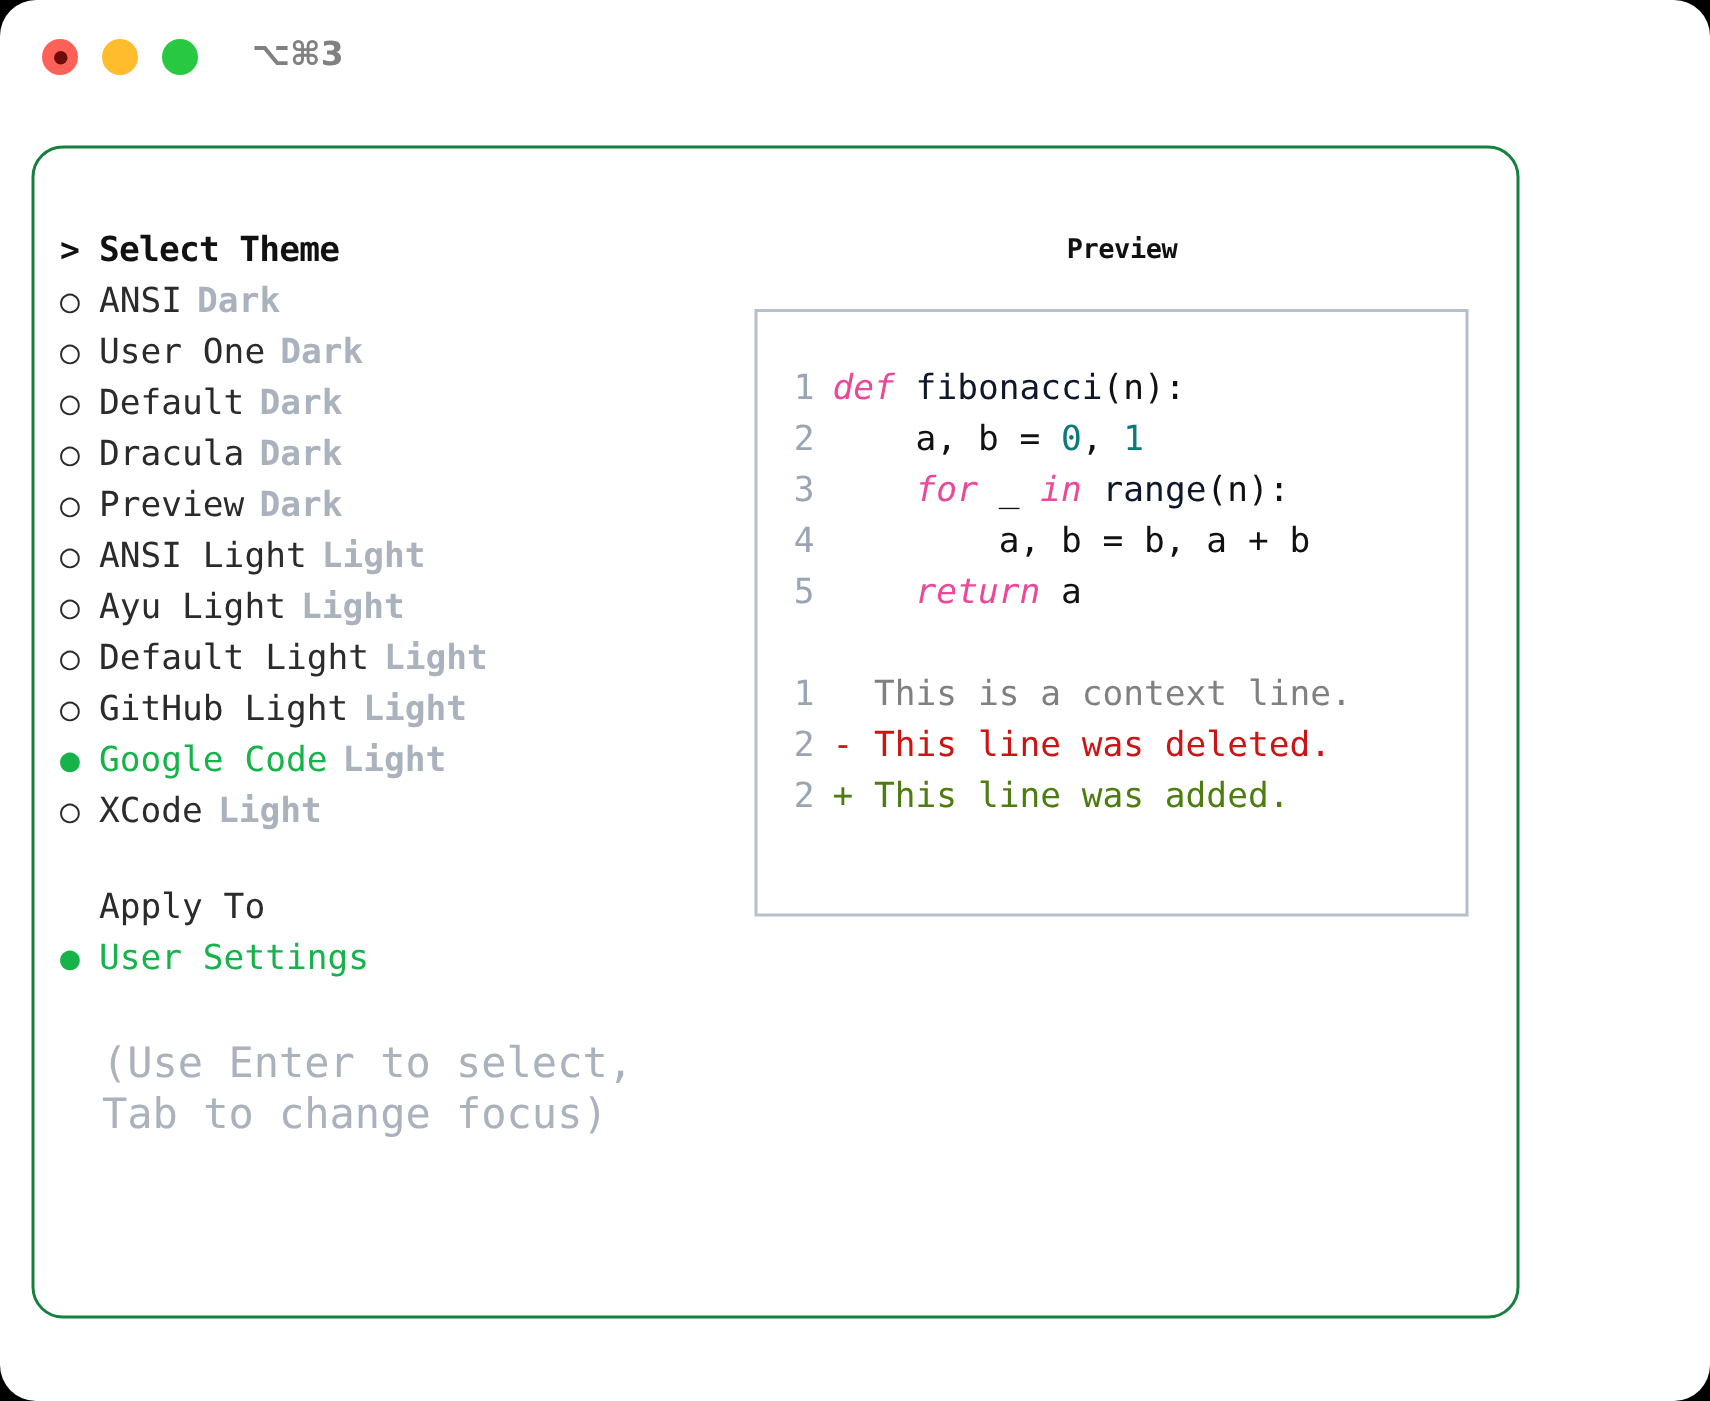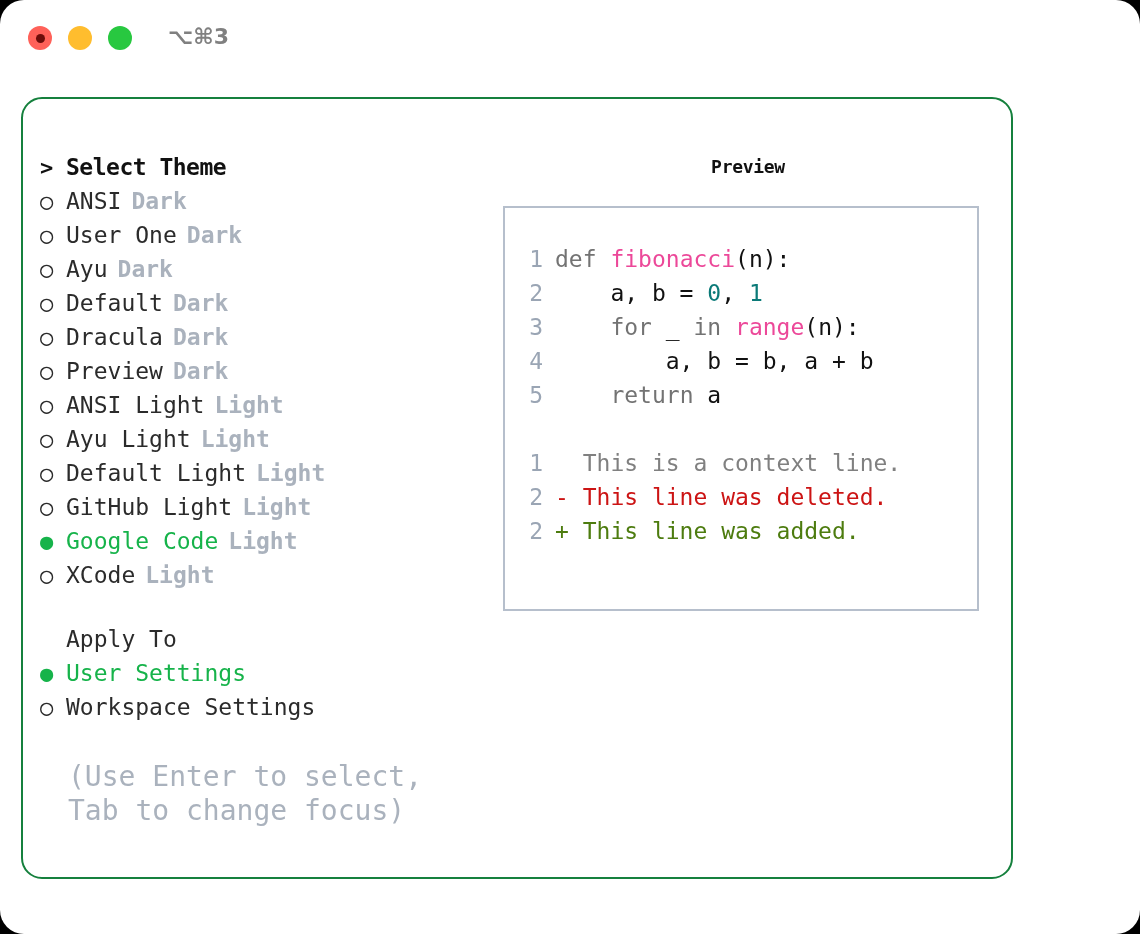--- a/index.html
+++ b/index.html
@@ -159,22 +159,22 @@
     white-space: pre;
   }
   .cline { height: 34px; line-height: 34px; white-space: pre; }
   .gutter {
     display: inline-block;
     width: 26px;
     text-align: right;
     color: #9aa5b4;
     margin-right: 12px;
   }
-  .kw   { color: #737373; }
-  .fn   { color: #ec4899; }
+  .kw   { color: #ec4899; font-style: italic; }
+  .fn   { color: #0f172a; }
   .num  { color: #0b7a78; }
   .pl   { color: #111111; }
   .ctx  { color: #808080; }
   .del  { color: #cc1414; }
   .add  { color: #4d7c0f; }
   .blank { height: 34px; }
 </style>
 </head>
 <body>
 
@@ -191,40 +191,38 @@
 
   <div id="panel">
 
     <div id="left">
       <div class="row header">
         <span class="marker">&gt;</span><span>Select Theme</span>
       </div>
       <div id="theme-list">
           <div class="row"><span class="marker unsel">○</span><span class="name">ANSI</span><span class="variant">Dark</span></div>
           <div class="row"><span class="marker unsel">○</span><span class="name">User One</span><span class="variant">Dark</span></div>
-          <div class="row"><span class="marker unsel">○</span><span class="name">Ayu</span><span class="variant">Dark</span></div>
           <div class="row"><span class="marker unsel">○</span><span class="name">Default</span><span class="variant">Dark</span></div>
           <div class="row"><span class="marker unsel">○</span><span class="name">Dracula</span><span class="variant">Dark</span></div>
           <div class="row"><span class="marker unsel">○</span><span class="name">Preview</span><span class="variant">Dark</span></div>
           <div class="row"><span class="marker unsel">○</span><span class="name">ANSI Light</span><span class="variant">Light</span></div>
           <div class="row"><span class="marker unsel">○</span><span class="name">Ayu Light</span><span class="variant">Light</span></div>
           <div class="row"><span class="marker unsel">○</span><span class="name">Default Light</span><span class="variant">Light</span></div>
           <div class="row"><span class="marker unsel">○</span><span class="name">GitHub Light</span><span class="variant">Light</span></div>
           <div class="row"><span class="marker sel">●</span><span class="name selected">Google Code</span><span class="variant">Light</span></div>
           <div class="row"><span class="marker unsel">○</span><span class="name">XCode</span><span class="variant">Light</span></div>
         </div>
 
       <div id="spacer-a"></div>
 
       <div class="row">
         <span class="marker none">○</span><span class="section-label">Apply To</span>
       </div>
       <div id="apply-list">
           <div class="row"><span class="marker sel">●</span><span class="name selected">User Settings</span></div>
-          <div class="row"><span class="marker unsel">○</span><span class="name">Workspace Settings</span></div>
         </div>
 
       <div id="spacer-b"></div>
 
       <div id="hint">(Use Enter to select, Tab to change focus)</div>
     </div>
 
     <div id="right">
       <div id="preview-title">Preview</div>
       <div id="preview-box">

